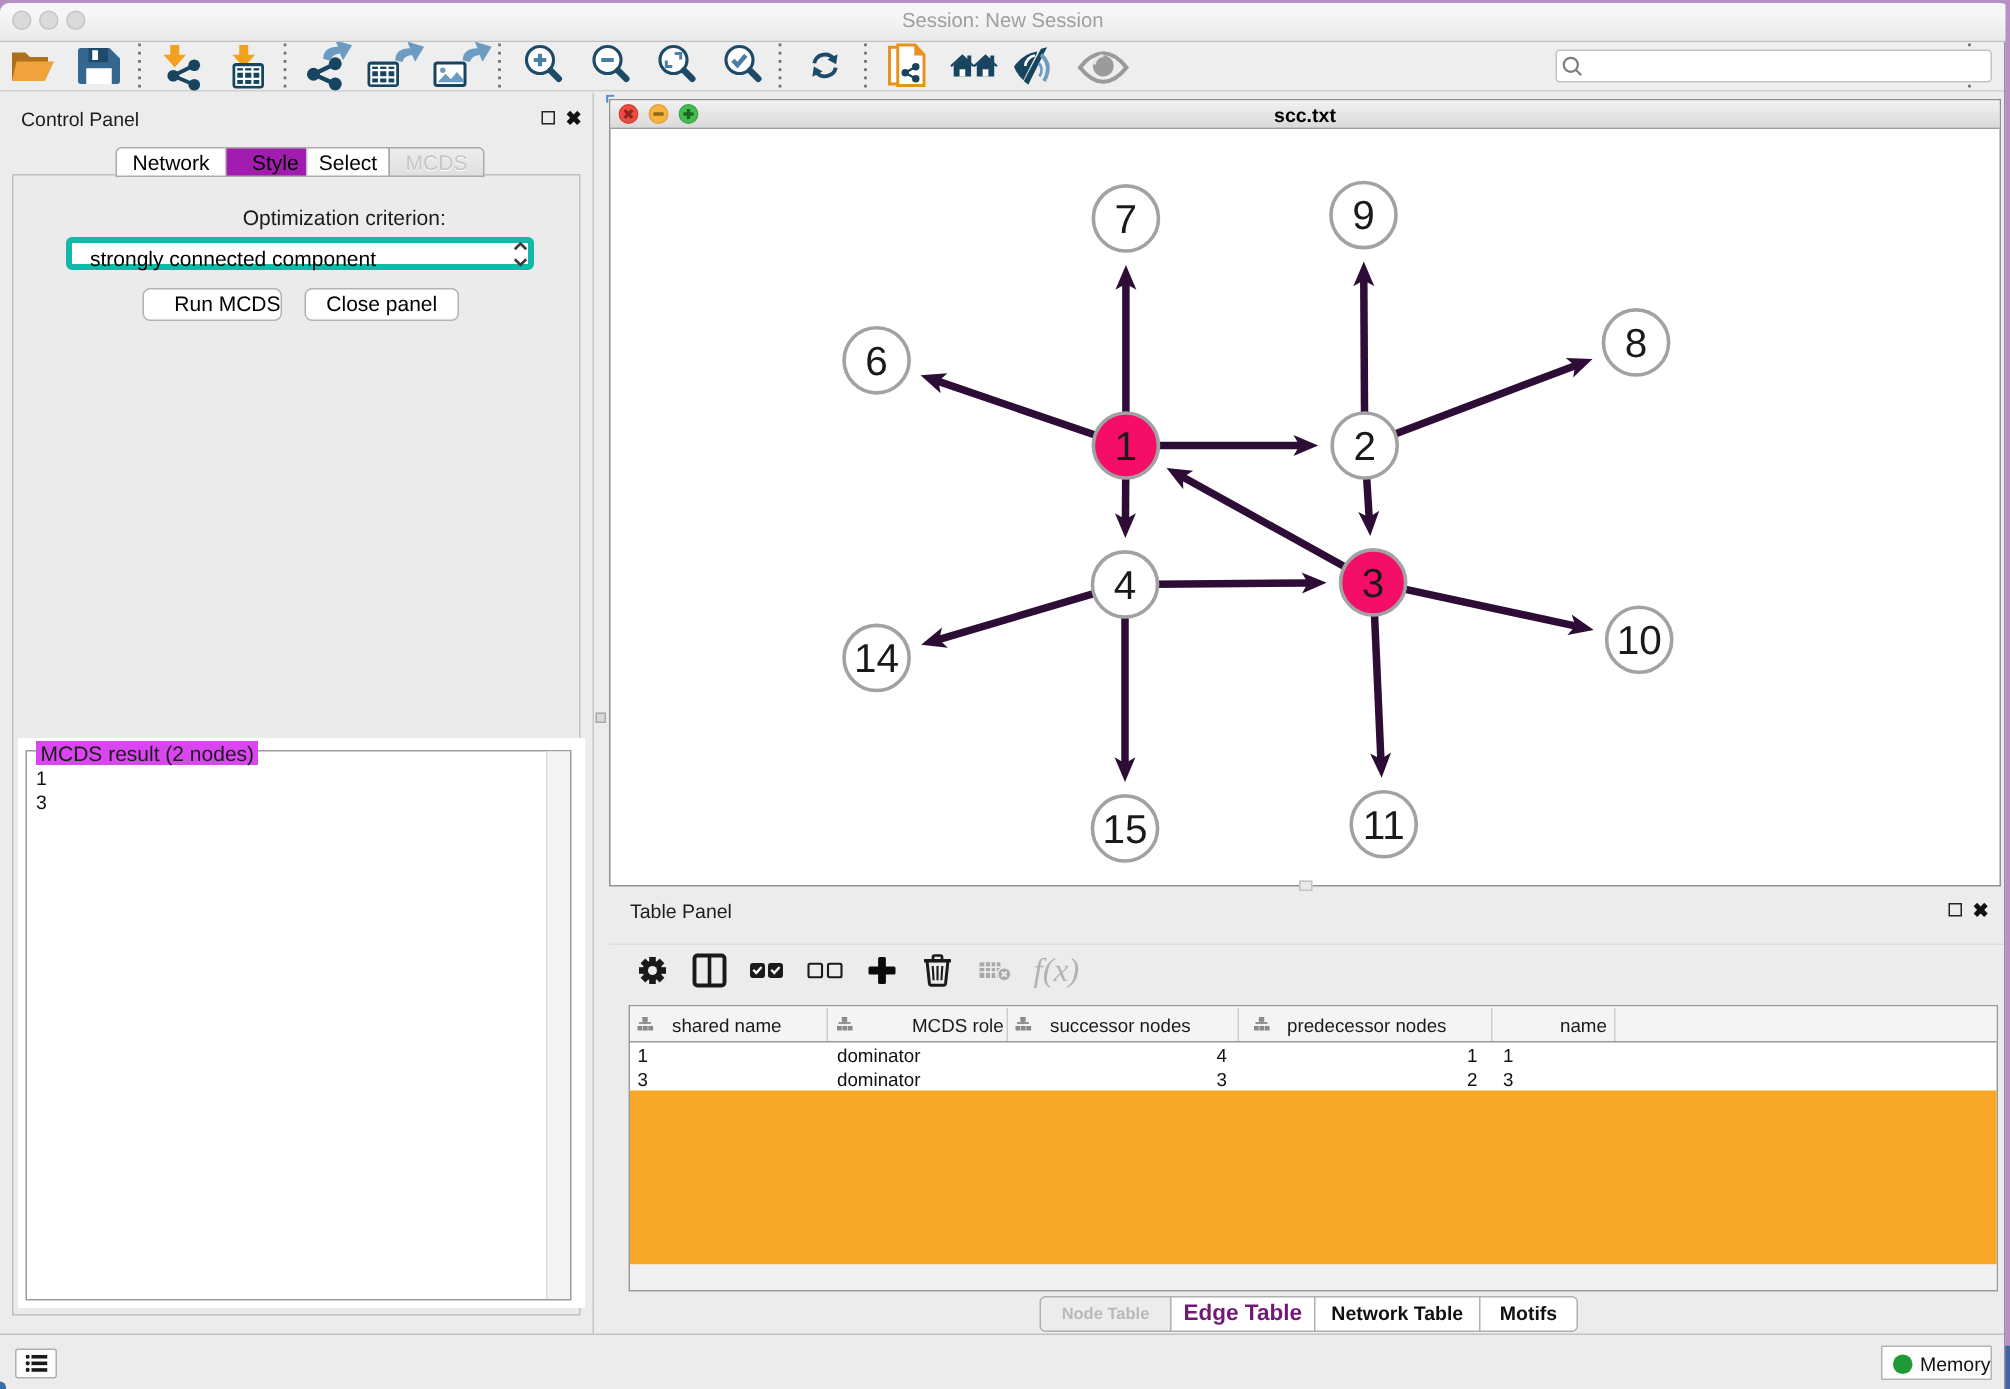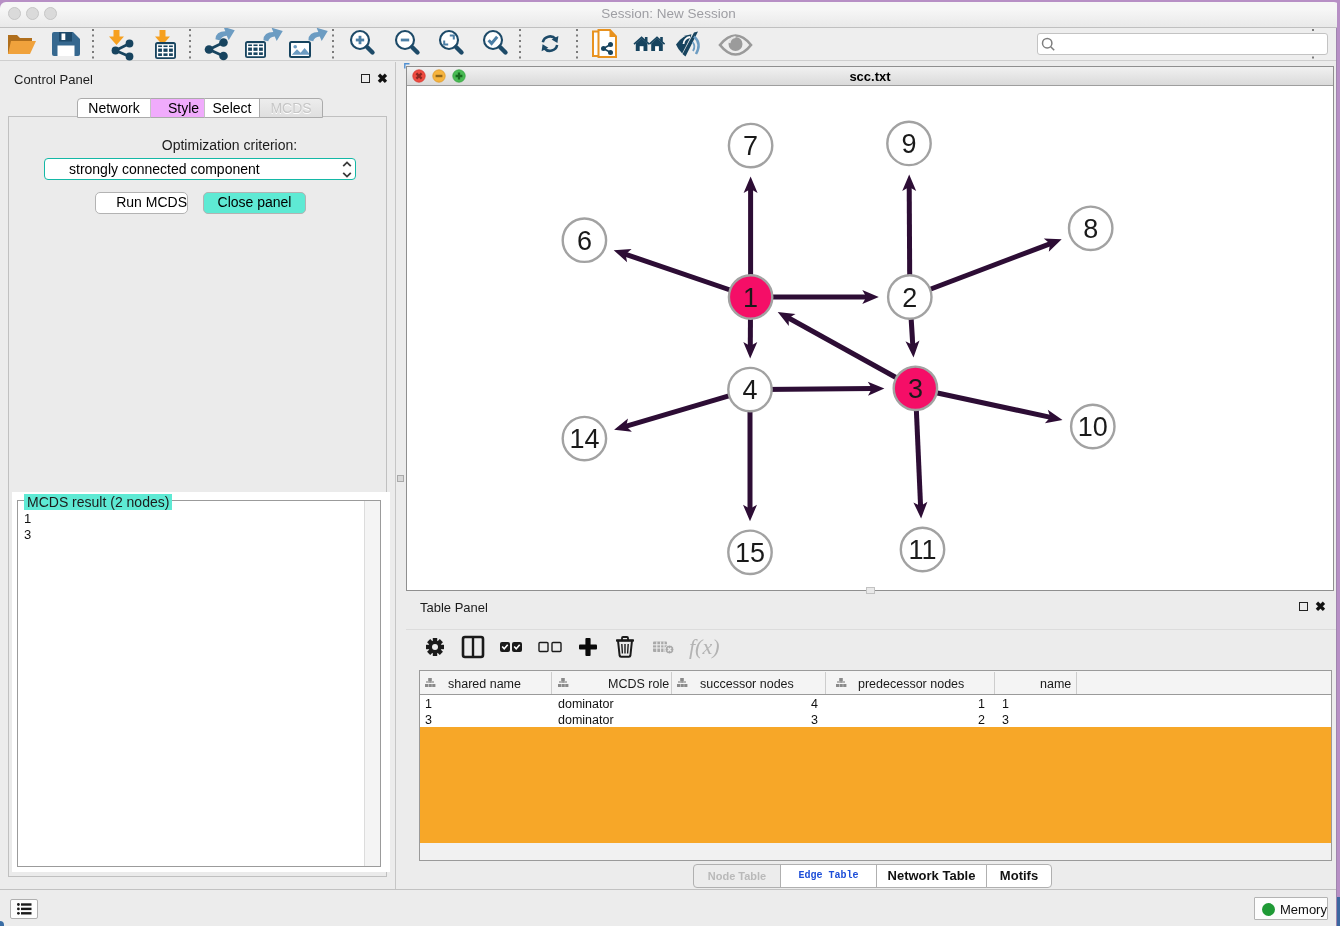--- a/index.html
+++ b/index.html
@@ -183,36 +183,36 @@
     <line x1="9.7" y1="9.7" x2="13.2" y2="13.2" stroke="#7d7d7d" stroke-width="1.5"></line>
   </svg>
 
 <div class="abs" style="left:0;top:62px;width:396px;height:827px;background:#ececec;border-right:1px solid #c6c6c6;box-sizing:border-box;"></div>
 <div class="abs" style="left:14px;top:72px;font-size:13px;color:#1c1c1c;">Control Panel</div>
 <div class="abs" style="left:361px;top:74px;width:9px;height:9px;border:1.5px solid #222;box-sizing:border-box;"></div>
 <div class="abs" style="left:377px;top:71px;font-size:13px;font-weight:bold;color:#111;">✖</div>
 
 <div class="abs" style="left:8px;top:116px;width:379px;height:761px;background:#ebebeb;border:1px solid #c0c0c0;box-sizing:border-box;"></div>
 <div class="abs" style="left:77px;top:98px;width:74px;height:20px;background:#fff;border:1px solid #ababab;border-radius:4px 0 0 0;box-sizing:border-box;font-size:14px;text-align:center;line-height:19px;">Network</div>
-<div class="abs" style="left:150px;top:98px;width:67px;height:20px;background:#f0abfc;border:1px solid #ababab;border-left:1px solid #c4c4c4;box-sizing:border-box;font-size:14px;text-align:center;line-height:19px;">Style</div>
+<div class="abs" style="left:150px;top:98px;width:67px;height:20px;background:#a21caf;border:1px solid #ababab;border-left:1px solid #c4c4c4;box-sizing:border-box;font-size:14px;text-align:center;line-height:19px;">Style</div>
 <div class="abs" style="left:204px;top:98px;width:56px;height:20px;background:#fff;border:1px solid #ababab;border-left:1px solid #c4c4c4;box-sizing:border-box;font-size:14px;text-align:center;line-height:19px;">Select</div>
 <div class="abs" style="left:259px;top:98px;width:64px;height:20px;background:linear-gradient(#ededed,#dfdfdf);border:1px solid #ababab;border-radius:0 4px 0 0;box-sizing:border-box;font-size:14px;text-align:center;line-height:19px;color:#c6c6c6;text-shadow:0 1px 0 #fff;">MCDS</div>
 
 <div class="abs" style="left:0;top:137px;width:395px;text-align:center;font-size:14px;color:#1c1c1c;padding-left:32px;">Optimization criterion:</div>
-<div class="abs" style="left:44px;top:158px;width:312px;height:22px;background:#fff;border:1px solid #14b8a6;border-radius:4px;box-sizing:border-box;font-size:14px;line-height:20px;padding-left:24px;">strongly connected component</div>
+<div class="abs" style="left:44px;top:158px;width:312px;height:22px;background:#fff;border:4px solid #14b8a6;border-radius:4px;box-sizing:border-box;font-size:14px;line-height:20px;padding-left:12px;">strongly connected component</div>
 <svg class="abs" style="left:341px;top:161px;" width="12" height="17" viewBox="0 0 12 17">
     <path d="M2.2,5.2 L6,1.4 L9.8,5.2 M2.2,11.8 L6,15.6 L9.8,11.8" fill="none" stroke="#3a3a3a" stroke-width="1.8"></path>
   </svg>
 <div class="abs" style="left:95px;top:192px;width:93px;height:22px;background:#fff;border:1px solid #b3b3b3;border-radius:5px;box-sizing:border-box;font-size:14px;text-align:right;line-height:19px;">Run MCDS</div>
-<div class="abs" style="left:203px;top:192px;width:103px;height:22px;background:#5eead4;border:1px solid #b3b3b3;border-radius:5px;box-sizing:border-box;font-size:14px;text-align:center;line-height:19px;">Close panel</div>
+<div class="abs" style="left:203px;top:192px;width:103px;height:22px;background:#ffffff;border:1px solid #b3b3b3;border-radius:5px;box-sizing:border-box;font-size:14px;text-align:center;line-height:19px;">Close panel</div>
 
 <div class="abs" style="left:12px;top:492px;width:378px;height:380px;background:#fff;"></div>
 <div class="abs" style="left:17px;top:500px;width:364px;height:367px;border:1px solid #9b9b9b;box-sizing:border-box;"></div>
 <div class="abs" style="left:364px;top:501px;width:16px;height:365px;background:#f4f4f4;border-left:1px solid #dcdcdc;box-sizing:border-box;"></div>
-<div class="abs" style="left:24px;top:494px;background:#5eead4;font-size:14px;color:#1c1c1c;padding:0 3px;">MCDS result (2 nodes)</div>
+<div class="abs" style="left:24px;top:494px;background:#d946ef;font-size:14px;color:#1c1c1c;padding:0 3px;">MCDS result (2 nodes)</div>
 <div class="abs" style="left:24px;top:511px;font-size:13px;color:#111;">1</div>
 <div class="abs" style="left:24px;top:527px;font-size:13px;color:#111;">3</div>
 
 <div class="abs" style="left:397px;top:475px;width:7px;height:7px;background:#d8d8d8;border:1px solid #aaa;box-sizing:border-box;"></div>
 
 <div class="abs" style="left:406px;top:66px;width:928px;height:525px;background:#fff;border:1px solid #8f8f8f;box-sizing:border-box;"></div>
 <div class="abs" style="left:407px;top:67px;width:926px;height:19px;background:linear-gradient(#f1f1f1,#dadada);border-bottom:1px solid #9e9e9e;box-sizing:border-box;"></div>
 <div class="abs" style="left:407px;top:69px;width:926px;text-align:center;font-size:13px;font-weight:bold;color:#000000;">scc.txt</div>
 <svg class="abs" style="left:412px;top:69px;" width="60" height="14" viewBox="0 0 60 14">
   <circle cx="7" cy="7" r="6.2" fill="#ee4b40" stroke="#d33a32" stroke-width="0.8"></circle>
@@ -415,21 +415,21 @@
 <div class="abs" style="left:425px;top:713px;font-size:12.5px;color:#111;">3</div>
 <div class="abs" style="left:558px;top:713px;font-size:12.5px;color:#111;">dominator</div>
 <div class="abs" style="left:808px;top:713px;font-size:12.5px;color:#111;text-align:right;width:10px;">3</div>
 <div class="abs" style="left:975px;top:713px;font-size:12.5px;color:#111;text-align:right;width:10px;">2</div>
 <div class="abs" style="left:1002px;top:713px;font-size:12.5px;color:#111;">3</div>
 
 <div class="abs" style="left:420px;top:727px;width:911px;height:116px;background:#f7a728;"></div>
 <div class="abs" style="left:420px;top:843px;width:911px;height:17px;background:#f1f1f1;"></div>
 
 <div class="abs" style="left:693px;top:864px;width:88px;height:24px;background:#ececec;border:1px solid #b0b0b0;border-radius:4px 0 0 4px;box-sizing:border-box;font-size:11px;text-align:center;line-height:22px;color:#b9b9b9;font-weight:bold;">Node Table</div>
-<div class="abs" style="left:780px;top:864px;width:97px;height:24px;background:#fff;border:1px solid #b0b0b0;box-sizing:border-box;font-size:10px;text-align:center;line-height:22px;color:#1d4ed8;font-weight:bold;font-family:Liberation Mono, monospace;">Edge Table</div>
+<div class="abs" style="left:780px;top:864px;width:97px;height:24px;background:#fff;border:1px solid #b0b0b0;box-sizing:border-box;font-size:15px;text-align:center;line-height:22px;color:#701a75;font-weight:bold;">Edge Table</div>
 <div class="abs" style="left:876px;top:864px;width:111px;height:24px;background:#fff;border:1px solid #b0b0b0;box-sizing:border-box;font-size:13px;text-align:center;line-height:22px;color:#111;font-weight:bold;">Network Table</div>
 <div class="abs" style="left:986px;top:864px;width:66px;height:24px;background:#fff;border:1px solid #b0b0b0;border-radius:0 4px 4px 0;box-sizing:border-box;font-size:13px;text-align:center;line-height:22px;color:#111;font-weight:bold;">Motifs</div>
 
 <div class="abs" style="left:0;top:889px;width:1340px;height:37px;background:#ececec;border-top:1px solid #c2c2c2;box-sizing:border-box;"></div>
 <div class="abs" style="left:10px;top:899px;width:28px;height:20px;background:#fdfdfd;border:1px solid #b0b0b0;border-radius:2px;box-sizing:border-box;"></div>
 <svg class="abs" style="left:17px;top:903px;" width="15" height="12" viewBox="0 0 15 12">
     <g fill="#1a1a1a">
       <circle cx="1.4" cy="1.5" r="1.4"></circle>
       <rect x="4" y="0.3" width="10.5" height="2.4"></rect>
       <circle cx="1.4" cy="5.9" r="1.4"></circle>

